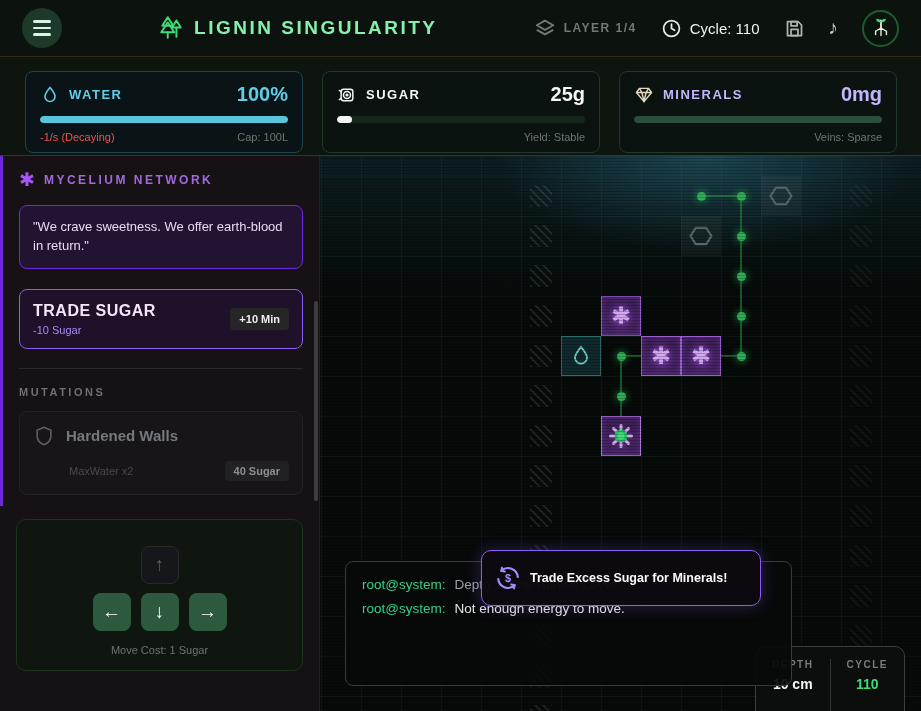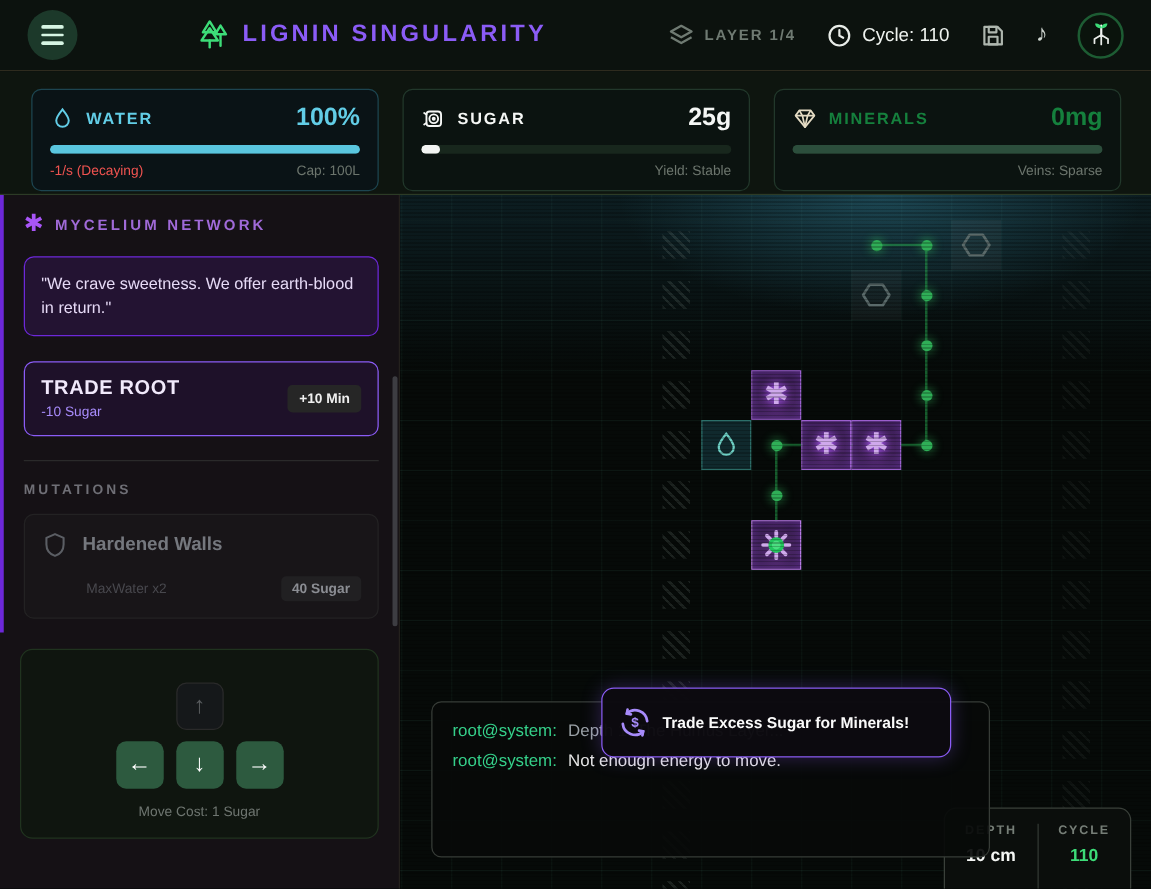--- a/index.html
+++ b/index.html
@@ -7,40 +7,40 @@
     font-family:"Liberation Sans", sans-serif; }
 
   
   .header { height:57px; background:#0c120e; display:flex; align-items:center;
     padding:0 22px; border-bottom:1px solid #2e2b1e; }
   .menu-btn { width:40px; height:40px; border-radius:50%; background:#1c392a;
     display:flex; flex-direction:column; align-items:center; justify-content:center;
     gap:4px; cursor:pointer; border:none; flex:none; }
   .menu-btn span { display:block; width:18px; height:2.5px; background:#d6f5e3; border-radius:2px; }
   .title-wrap { flex:1; display:flex; align-items:center; justify-content:center; gap:10px; }
-  .app-title { color:#8b5cf6; font-size:19px; font-weight:800; letter-spacing:2.5px; }
+  .app-title { color:#86efac; font-size:19px; font-weight:800; letter-spacing:2.5px; }
   .hdr-right { display:flex; align-items:center; gap:24px; }
   .hdr-group { display:flex; align-items:center; gap:8px; }
   .layer-label { color:#6f7a72; font-size:12px; font-weight:700; letter-spacing:1.5px; }
   .cycle-text { color:#eef2ee; font-size:15px; }
   .avatar { width:37px; height:37px; border-radius:50%; background:#0a130c;
     border:2px solid #1d5c33; display:flex; align-items:center; justify-content:center; }
 
   
   .resources { height:98px; background:#0e150f; display:grid;
     grid-template-columns:1fr 1fr 1fr; gap:19px; padding:14px 24px 26px 25px; }
   .res-card { border-radius:8px; padding:11px 14px 9px 14px; background:#0b1310;
     border:1px solid #22382b; display:flex; flex-direction:column; }
   .res-card.water { background:#0a1316; border-color:#1d4550; }
   .res-head { display:flex; align-items:center; gap:9px; }
   .res-label { font-size:13px; font-weight:700; letter-spacing:1.5px; }
   .res-value { margin-left:auto; font-size:20px; font-weight:800; }
   .water .res-label,.water .res-value { color:#62cde6; }
   .sugar .res-label,.sugar .res-value { color:#f5f7f5; }
-  .minerals .res-label,.minerals .res-value { color:#15803d; }
+  .minerals .res-label,.minerals .res-value { color:#c4b5fd; }
   .bar { height:7px; border-radius:5px; margin-top:10px; background:#18271d; overflow:hidden; }
   .water .bar { background:#123038; }
   .bar-fill { height:100%; border-radius:5px; }
   .water .bar-fill { background:#5ac6de; }
   .sugar .bar-fill { background:#f2f4f2; }
   .minerals .bar-fill { background:#2c4e3c; }
   .res-foot { display:flex; justify-content:space-between; margin-top:8px; font-size:11px; color:#6c756d; }
   .decay { color:#ef5350; }
 
   
@@ -268,21 +268,21 @@
 
   <div class="sidebar">
     <div class="side-upper">
       <div class="net-head">
         <span class="net-glyph">✱</span>
         <span class="net-title">MYCELIUM NETWORK</span>
       </div>
       <div class="quote-card">"We crave sweetness. We offer earth-blood in return."</div>
       <div class="trade-card">
         <div>
-          <div class="trade-title">TRADE ROOT</div>
+          <div class="trade-title">TRADE SUGAR</div>
           <div class="trade-cost">-10 Sugar</div>
         </div>
         <span class="trade-badge">+10 Min</span>
       </div>
       <div class="divider"></div>
       <div class="mut-title">MUTATIONS</div>
       <div class="mut-card">
         <div class="mut-row1">
           <span>
             <svg width="22" height="22" viewBox="0 0 24 24" fill="none" stroke="#6d7278" stroke-width="1.8" stroke-linejoin="round">

